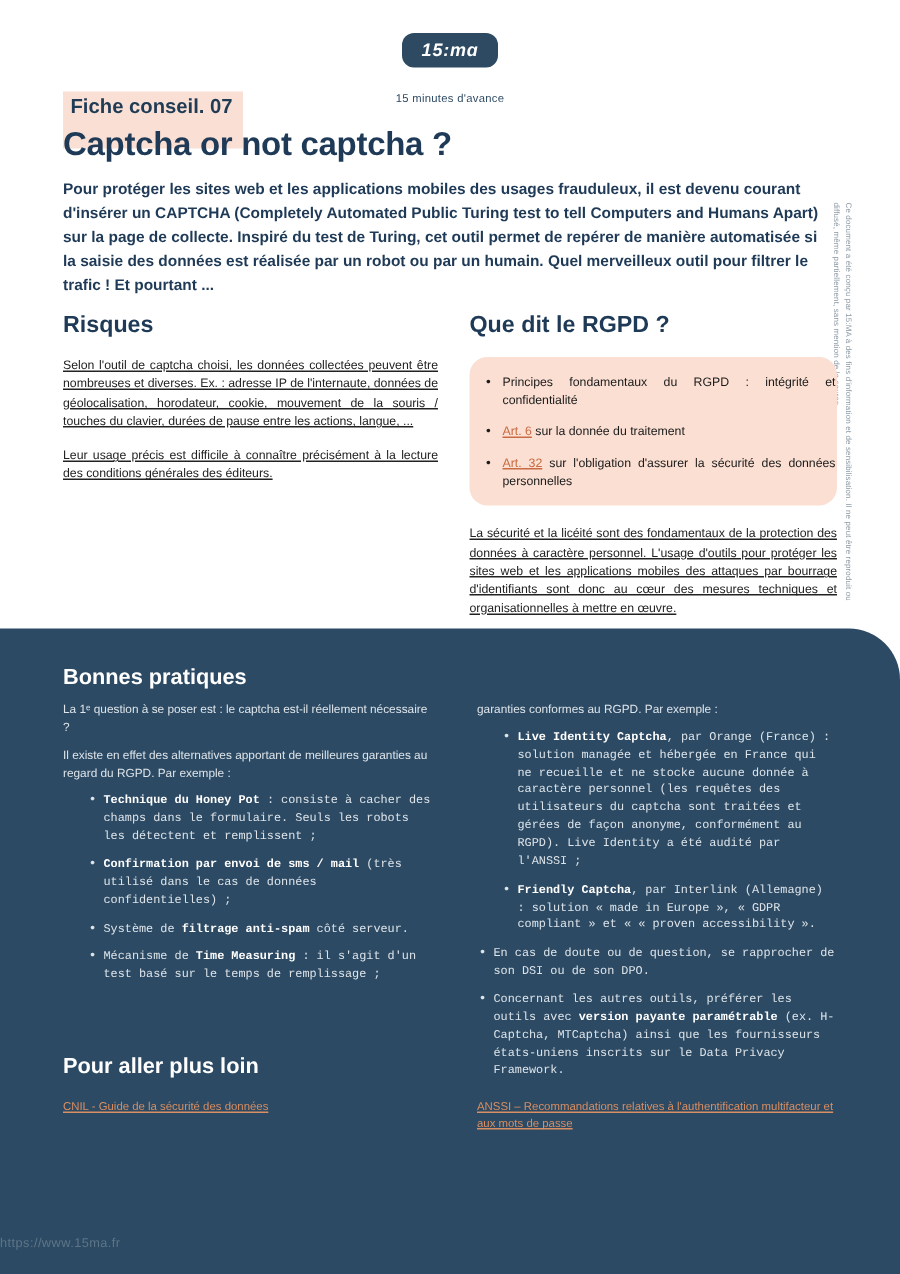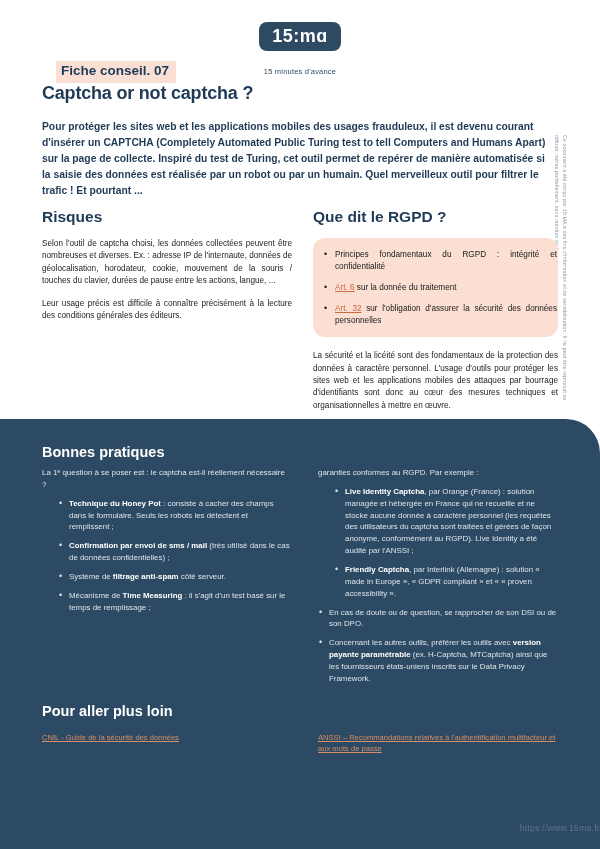--- a/index.html
+++ b/index.html
@@ -24,49 +24,50 @@
     left: 0;
     width: 600px;
     text-align: center;
   }
   .logo-badge {
     display: inline-block;
     background: #2e4a63;
     color: #ffffff;
     border-radius: 8px;
     padding: 5px 13px 6px 13px;
-    font-size: 18px;
+    font-size: 12px;
     font-weight: bold;
     letter-spacing: 0.5px;
     line-height: 1;
+    font-style: italic;
   }
   .logo-tagline {
     margin-top: 16px;
     font-size: 7.5px;
     color: #2e4a63;
     letter-spacing: 0.2px;
   }
 
   
   .badge-fiche {
     position: absolute;
     top: 61px;
-    left: 56px;
+    left: 42px;
     background: #fae0d4;
     color: #1f3b55;
     font-size: 13.5px;
     font-weight: bold;
-    padding: 3px 7px 4px 5px;
+    padding: 3px 7px 20px 5px;
     line-height: 1.1;
   }
   .main-title {
     position: absolute;
     top: 83px;
     left: 42px;
-    font-size: 18px;
+    font-size: 22px;
     font-weight: bold;
     color: #1f3a57;
     letter-spacing: -0.2px;
   }
   .intro {
     position: absolute;
     top: 119px;
     left: 42px;
     width: 513px;
     font-size: 10.3px;
@@ -92,20 +93,21 @@
     font-size: 15.5px;
     font-weight: bold;
     color: #1f3a57;
     margin-bottom: 12px;
   }
   .body-text {
     font-size: 8.2px;
     line-height: 1.5;
     color: #222222;
     text-align: justify;
+    text-decoration: underline;
   }
   .body-text + .body-text { margin-top: 11px; }
 
   
   .rgpd-box {
     background: #fadfd2;
     border-radius: 12px;
     padding: 11px 1px 11px 11px;
     margin-bottom: 13px;
   }
@@ -175,21 +177,21 @@
     top: 48px;
     left: 318px;
     width: 240px;
   }
   .pt {
     font-size: 7.9px;
     line-height: 1.5;
     color: #dde4ea;
     margin-bottom: 7px;
   }
-  .plist { list-style: none; margin: 0 0 7px 0; }
+  .plist { list-style: none; margin: 0 0 7px 0; font-family: Liberation Mono, monospace; }
   .plist > li {
     position: relative;
     padding-left: 11px;
     font-size: 7.9px;
     line-height: 1.5;
     color: #dde4ea;
     margin-bottom: 7px;
   }
   .plist > li:before {
     content: "\2022";
@@ -231,21 +233,21 @@
     color: #d98e63;
     text-decoration: underline;
   }
 
   
   .footer-url {
     position: absolute;
     top: 404px;
     left: 0;
     width: 600px;
-    text-align: right;
+    text-align: left;
     font-size: 8.5px;
     color: #5d7competitor;
     color: #5d7589;
     letter-spacing: 0.3px;
   }
 </style>
 </head>
 <body>
 
 <div class="page">
@@ -284,20 +286,21 @@
     </div>
     <div class="body-text">La sécurité et la licéité sont des fondamentaux de la protection des données à caractère personnel. L'usage d'outils pour protéger les sites web et les applications mobiles des attaques par bourrage d'identifiants sont donc au cœur des mesures techniques et organisationnelles à mettre en œuvre.</div>
   </div>
 
   <div class="dark-panel">
 
     <div class="panel-title">Bonnes pratiques</div>
 
     <div class="panel-col-left">
       <div class="pt">La 1ᵉ question à se poser est : le captcha est-il réellement nécessaire ?</div>
+      <div class="pt">Il existe en effet des alternatives apportant de meilleures garanties au regard du RGPD. Par exemple :</div>
       <ul class="plist indent">
         <li><b>Technique du Honey Pot</b><span> : consiste à cacher des champs dans le formulaire. Seuls les robots les détectent et remplissent ;</span></li>
         <li><b>Confirmation par envoi de sms / mail</b><span> (très utilisé dans le cas de données confidentielles) ;</span></li>
         <li><span>Système de </span><b>filtrage anti-spam</b><span> côté serveur.</span></li>
         <li><span>Mécanisme de </span><b>Time Measuring</b><span> : il s'agit d'un test basé sur le temps de remplissage ;</span></li>
       </ul>
     </div>
 
     <div class="panel-col-right">
       <div class="pt">garanties conformes au RGPD. Par exemple :</div>

